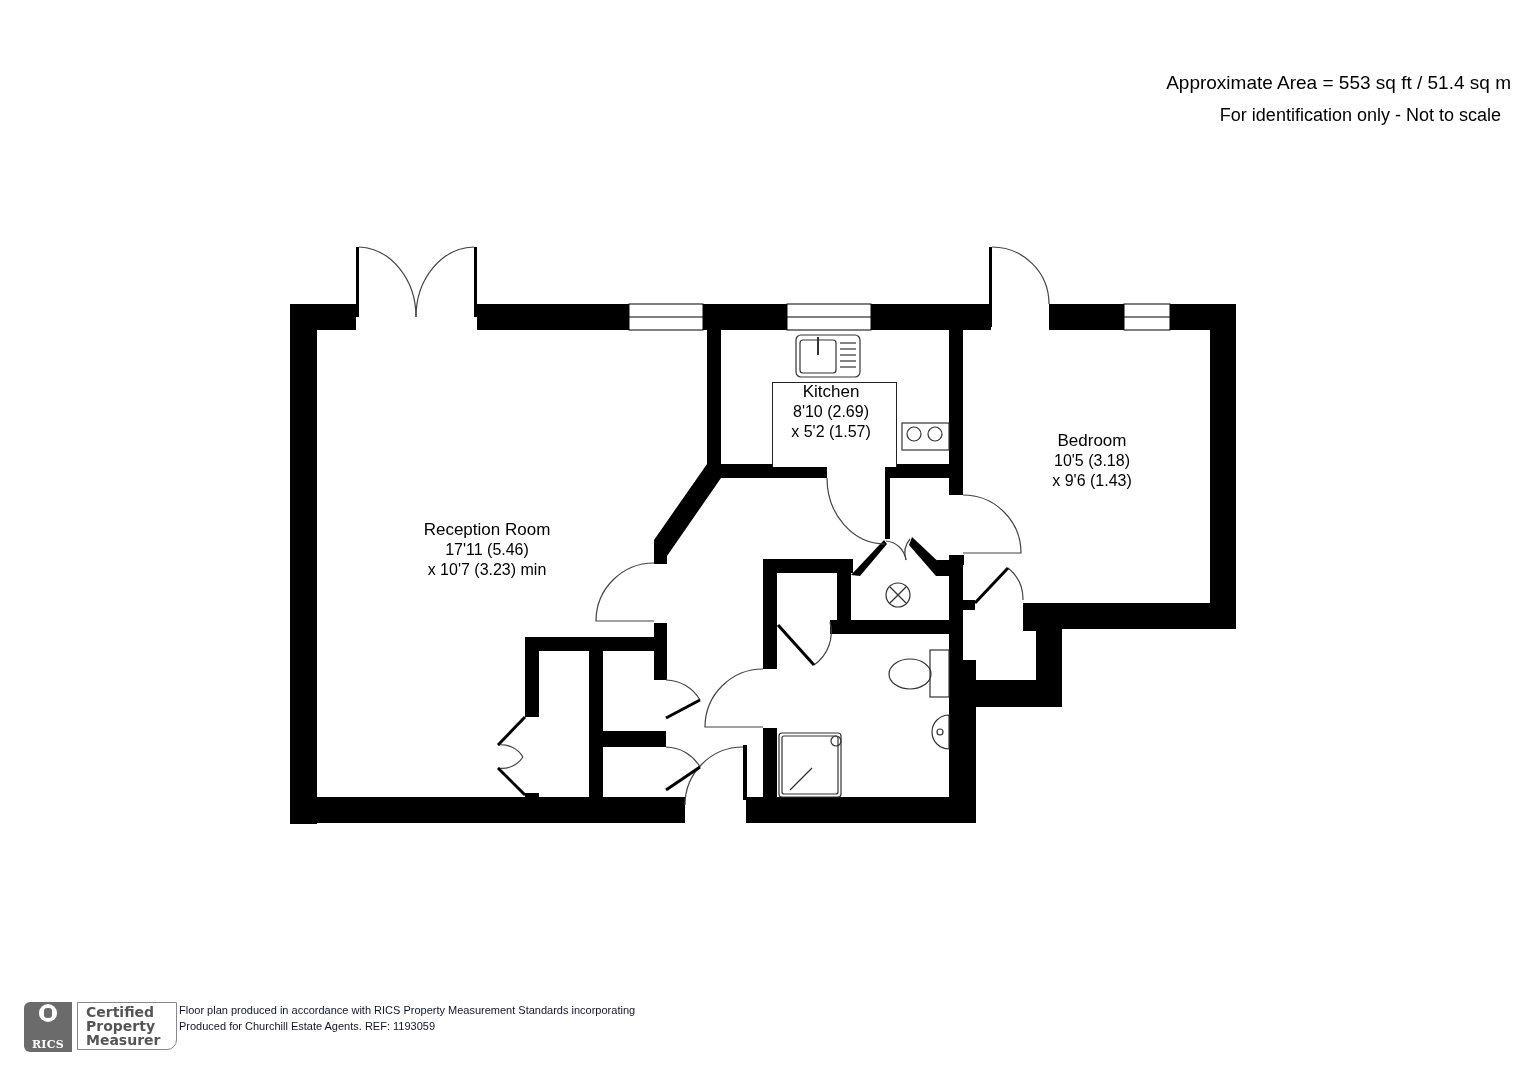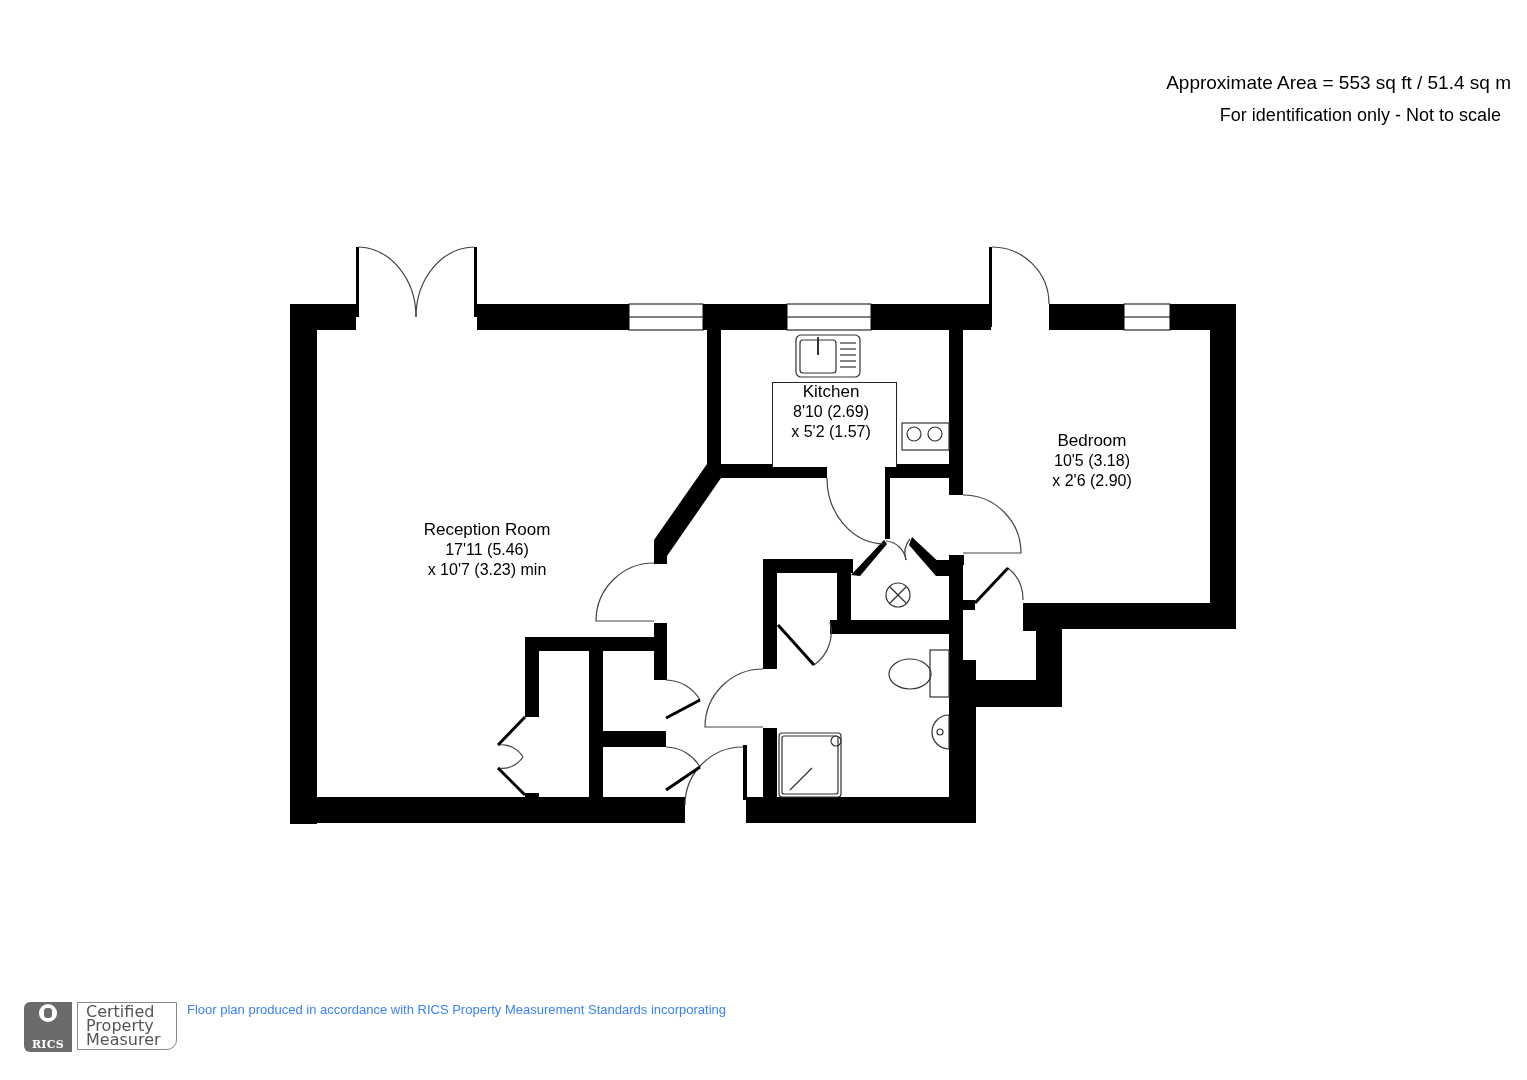--- a/index.html
+++ b/index.html
@@ -9,22 +9,22 @@
     .plan { position: absolute; left: 0; top: 0; }
     .room-label { position: absolute; text-align: center; line-height: 20px; font-size: 16px; white-space: nowrap; transform: translateX(-50%); }
     .room-label .name { font-weight: normal; font-size: 17px; }
     .kitchen-box { position: absolute; left: 772px; top: 382px; width: 125px; height: 85px; border: 1px solid #222; border-bottom: none; background: #fff; box-sizing: border-box; }
     .footer { position: absolute; left: 24px; top: 1002px; height: 52px; display: flex; align-items: flex-start; }
     .rics-badge { display: flex; height: 50px; }
     .rics-logo { width: 48px; height: 50px; background: #6b6b6b; border-radius: 6px 0 0 6px; display: flex; flex-direction: column; align-items: center; justify-content: center; color: #fff; gap: 12px; }
     .rics-logo .mark { width: 18px; height: 18px; border-radius: 50%; background: #fff; margin-bottom: 4px; position: relative; }
     .rics-logo .mark::after { content: ""; position: absolute; left: 5px; top: 4px; width: 8px; height: 10px; background: #6b6b6b; border-radius: 3px; }
     .rics-logo .txt { font-size: 11px; font-weight: bold; font-family: "DejaVu Serif", serif; letter-spacing: 0.3px; }
-    .rics-cert { width: 100px; height: 48px; border: 1px solid #888; border-left: none; border-radius: 0 0 10px 0; margin-left: 5px; padding-left: 8px; border-left: 1px solid #888; box-sizing: border-box; display: flex; flex-direction: column; justify-content: center; color: #555; font-weight: normal; font-size: 16px; line-height: 14px; font-family: "DejaVu Sans", sans-serif; }
-    .footer-text { margin-left: 10px; font-size: 13px; line-height: 16px; color: #3b82f6; margin-top: 0px; }
+    .rics-cert { width: 100px; height: 48px; border: 1px solid #888; border-left: none; border-radius: 0 0 10px 0; margin-left: 5px; padding-left: 8px; border-left: 1px solid #888; box-sizing: border-box; display: flex; flex-direction: column; justify-content: center; color: #555; font-weight: bold; font-size: 14px; line-height: 14px; font-family: "DejaVu Sans", sans-serif; }
+    .footer-text { margin-left: 2px; font-size: 11px; line-height: 16px; color: #0f172a; margin-top: 0px; }
   </style>
 </head>
 <body>
 
 <div class="area-title">Approximate Area = 553 sq ft / 51.4 sq m</div>
 <div class="area-sub">For identification only - Not to scale</div>
 
 <svg class="plan" width="1527" height="1080" viewBox="0 0 1527 1080">
   <g fill="#000">
 
@@ -183,31 +183,32 @@
 
 <div class="room-label" style="left:831px; top:382px;">
   <div class="name">Kitchen</div>
   <div>8'10 (2.69)</div>
   <div>x 5'2 (1.57)</div>
 </div>
 
 <div class="room-label" style="left:1092px; top:431px;">
   <div class="name">Bedroom</div>
   <div>10'5 (3.18)</div>
-  <div>x 2'6 (2.90)</div>
+  <div>x 9'6 (1.43)</div>
 </div>
 
 <div class="footer">
   <div class="rics-badge">
     <div class="rics-logo">
       <div class="mark"></div>
       <div class="txt">RICS</div>
     </div>
     <div class="rics-cert">
       <span>Certified</span>
       <span>Property</span>
       <span>Measurer</span>
     </div>
   </div>
   <div class="footer-text">
     <div>Floor plan produced in accordance with RICS Property Measurement Standards incorporating</div>
+    <div>Produced for Churchill Estate Agents.   REF: 1193059</div>
   </div>
 </div>
 
 </body></html>

